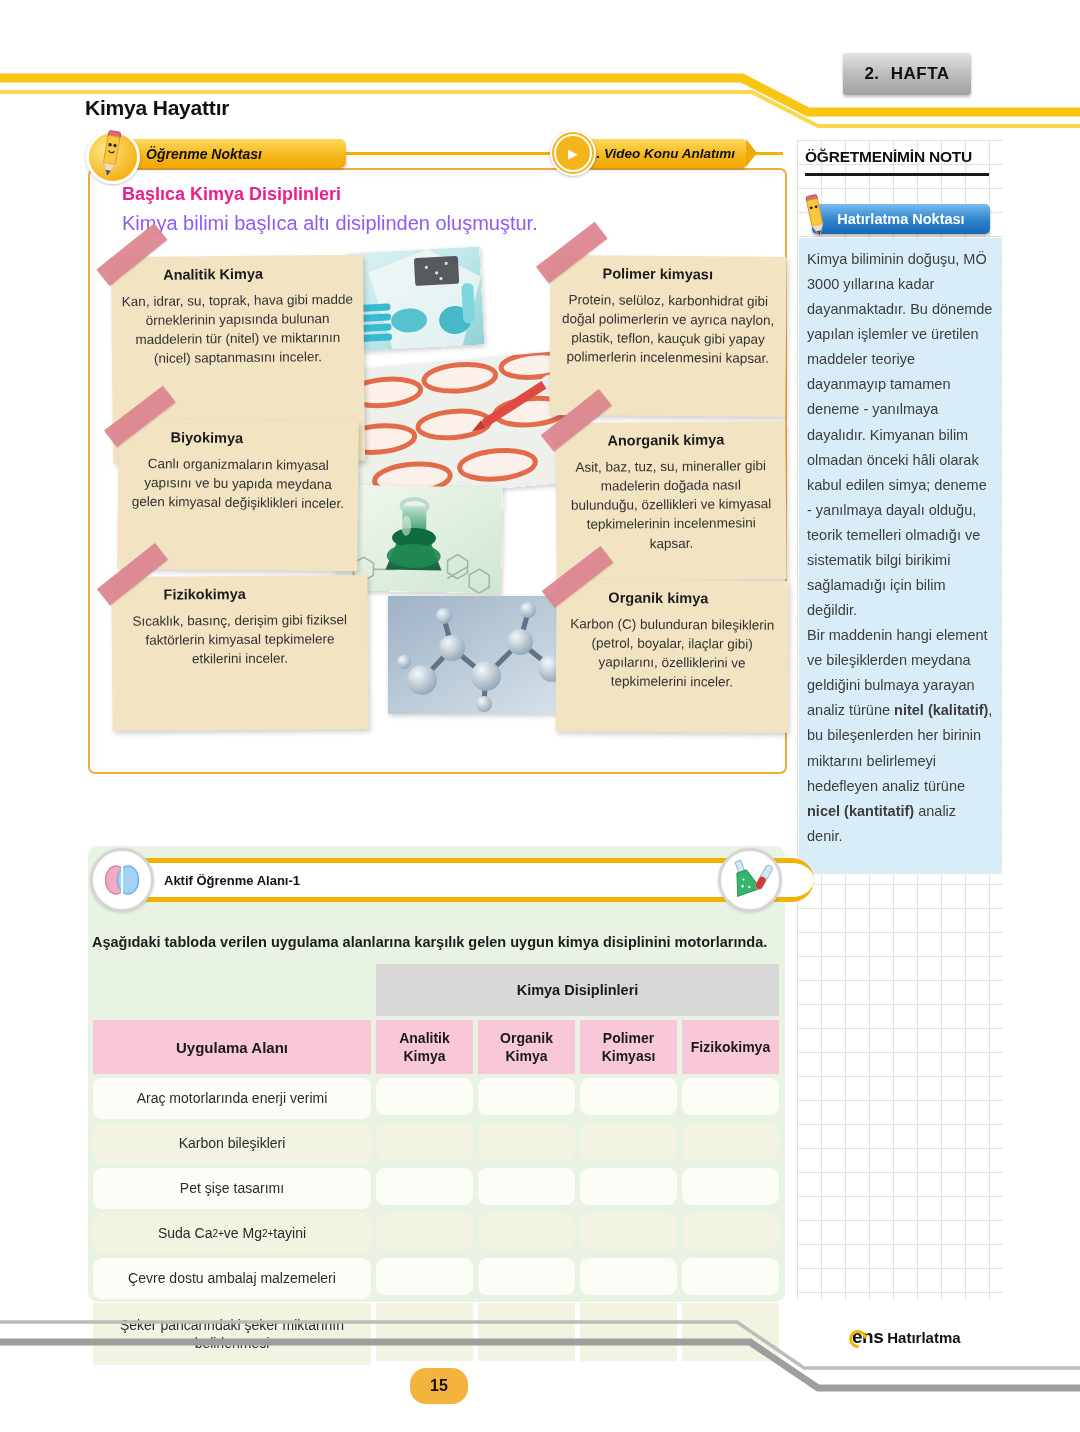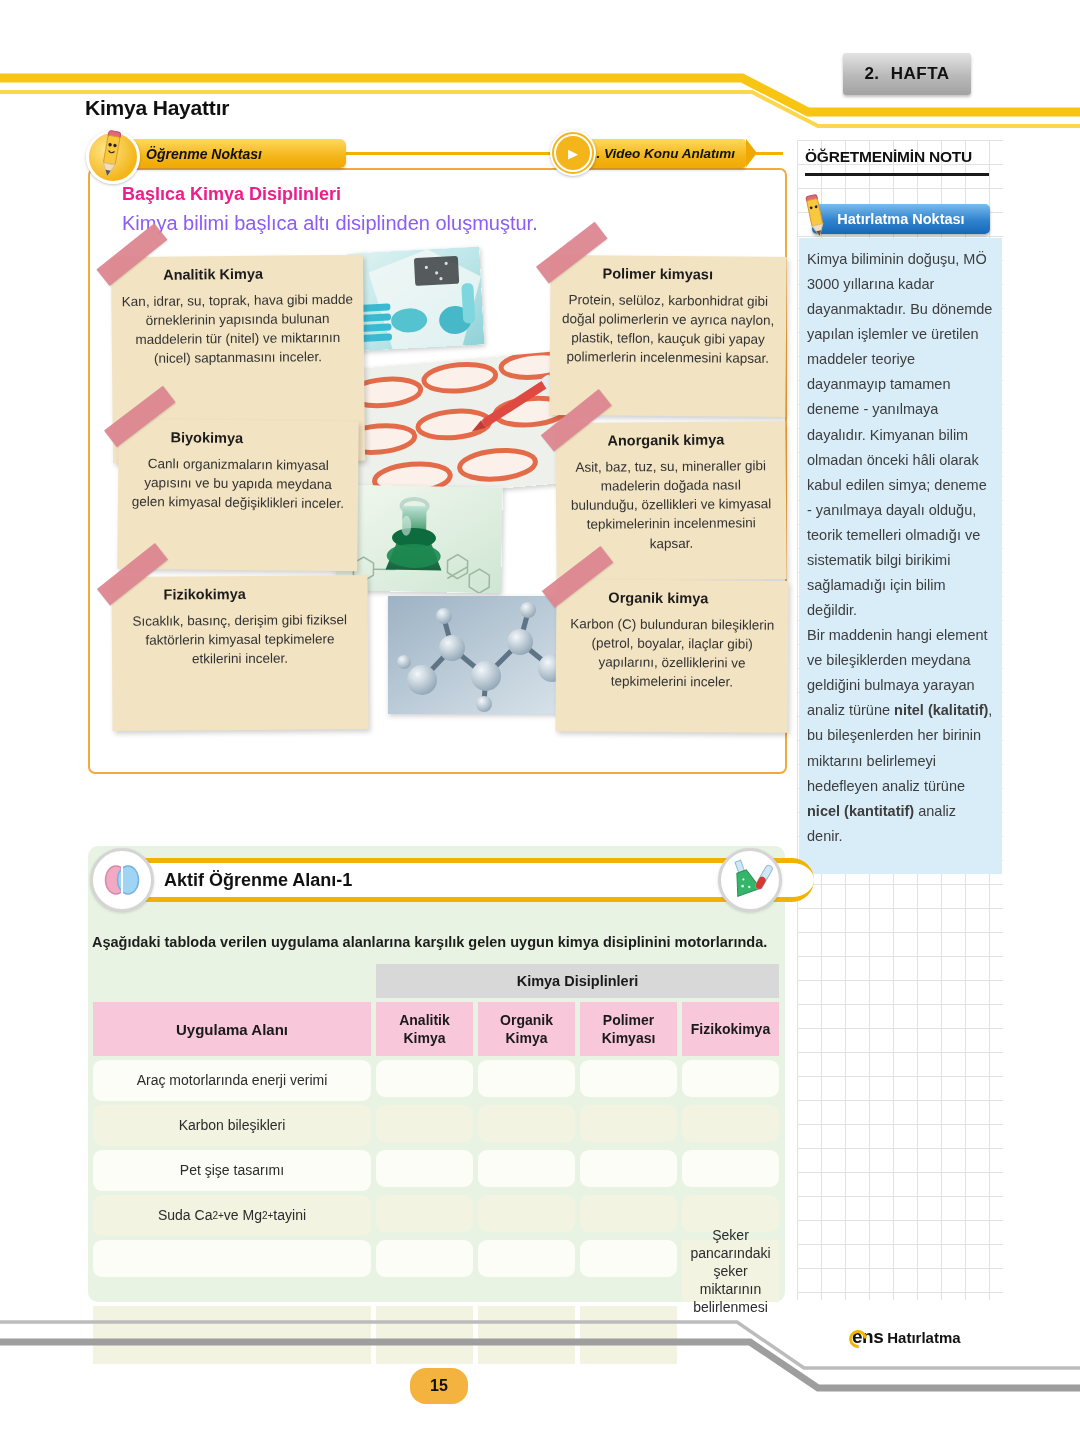--- a/index.html
+++ b/index.html
@@ -63,30 +63,30 @@
   .reminder-ribbon{left:812px;top:204px;width:178px;height:30px;border-radius:5px;
      background:linear-gradient(180deg,#79bbee,#2f83cd 55%,#1767b8);display:flex;align-items:center;justify-content:center;
      color:#fff;font-weight:bold;font-size:14.5px;box-shadow:0 2px 3px rgba(0,0,0,.3);z-index:4;}
   .reminder-mascot{left:799px;top:193px;width:34px;height:46px;z-index:5;}
   .reminder-box{left:799px;top:238px;width:203px;height:636px;background:#d9edf9;z-index:3;padding:9px 8px;box-sizing:border-box;}
   .reminder-box p{margin:0;font-size:14.5px;line-height:1.73;color:#3d3d3d;}
 
   
   .active-box{left:88px;top:846px;width:697px;height:456px;background:#e9f3e3;border-radius:10px;}
   .active-bar{left:112px;top:858px;width:650px;height:34px;background:#fff;border-top:5px solid #f2b200;border-bottom:5px solid #f2b200;
-     border-radius:22px;display:flex;align-items:center;padding-left:52px;font-size:18px;font-weight:bold;color:#111;z-index:4;box-sizing:content-box;}
+     border-radius:22px;display:flex;align-items:center;padding-left:52px;font-size:13px;font-weight:bold;color:#111;z-index:4;box-sizing:content-box;}
   .icon-circle{width:64px;height:64px;border-radius:50%;background:#fff;border:3px solid #d5d5d5;box-sizing:border-box;
      display:flex;align-items:center;justify-content:center;z-index:5;box-shadow:0 1px 3px rgba(0,0,0,.15);}
   .instruction{left:92px;top:934px;width:692px;font-size:14.5px;font-weight:bold;color:#1d1d1d;}
 
   .app-table{left:93px;top:964px;width:686px;display:grid;grid-template-columns:278px 97px 97px 97px 97px;
      column-gap:5px;row-gap:4px;}
   .cell{display:flex;align-items:center;justify-content:center;text-align:center;}
   .cell-spacer{background:transparent;}
-  .cell-group{grid-column:2/6;background:#d8d8d8;height:34px;font-size:14.5px;font-weight:bold;color:#1a1a1a;}
+  .cell-group{grid-column:2/6;background:#d8d8d8;height:52px;font-size:14.5px;font-weight:bold;color:#1a1a1a;}
   .cell-pink{background:#f8c7da;height:54px;font-weight:bold;color:#1a1a1a;}
   .cell-rowhdr{font-size:15px;}
   .cell-colhdr{font-size:14px;line-height:1.3;padding:0 6px;}
   .cell-label{font-size:14px;color:#2b2b2b;line-height:1.3;padding:2px 10px;}
   .row-a{background:#fcfdf6;}
   .row-b{background:#f2f3e1;}
   .h37{height:37px;border-radius:9px;} .h58{height:58px;}
   sup{font-size:10px;}
 
   
@@ -367,20 +367,21 @@
     <div class="cell row-a h37"></div>
     <div class="cell row-a h37"></div>
     <div class="cell row-a h37"></div>
 
     <div class="cell cell-label row-b h37">Suda Ca<sup>2+</sup> ve Mg<sup>2+</sup> tayini</div>
     <div class="cell row-b h37"></div>
     <div class="cell row-b h37"></div>
     <div class="cell row-b h37"></div>
     <div class="cell row-b h37"></div>
 
+    <div class="cell cell-label row-a h37">Çevre dostu ambalaj malzemeleri</div>
     <div class="cell row-a h37"></div>
     <div class="cell row-a h37"></div>
     <div class="cell row-a h37"></div>
     <div class="cell row-a h37"></div>
 
     <div class="cell cell-label row-b h58">Şeker pancarındaki şeker miktarının belirlenmesi</div>
     <div class="cell row-b h58"></div>
     <div class="cell row-b h58"></div>
     <div class="cell row-b h58"></div>
     <div class="cell row-b h58"></div>

